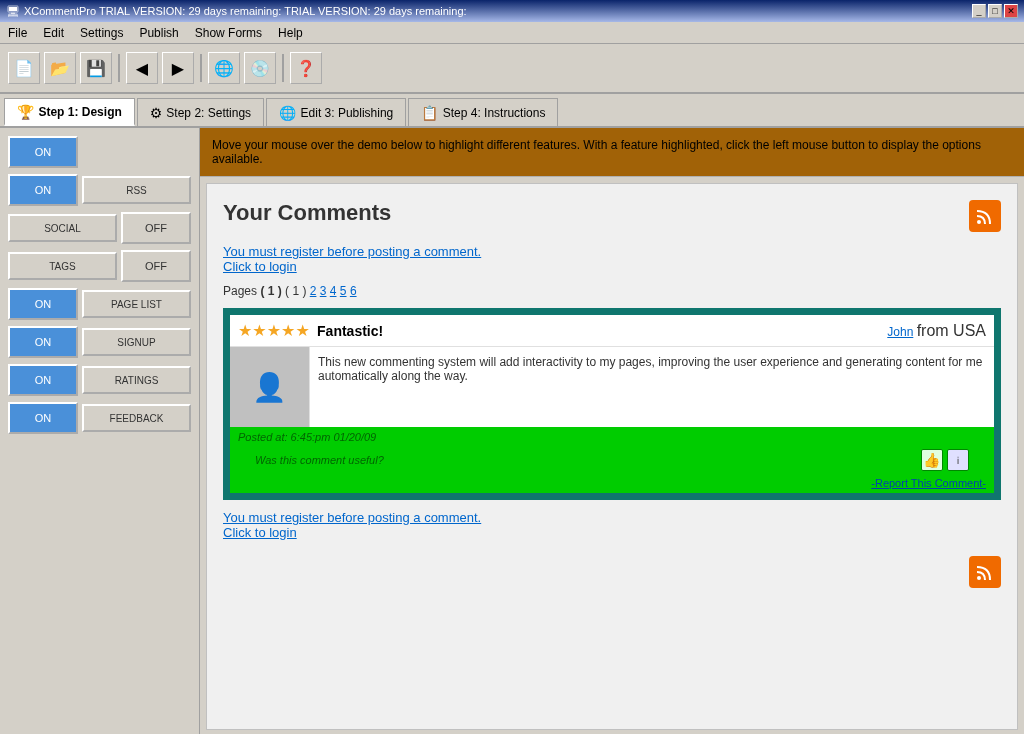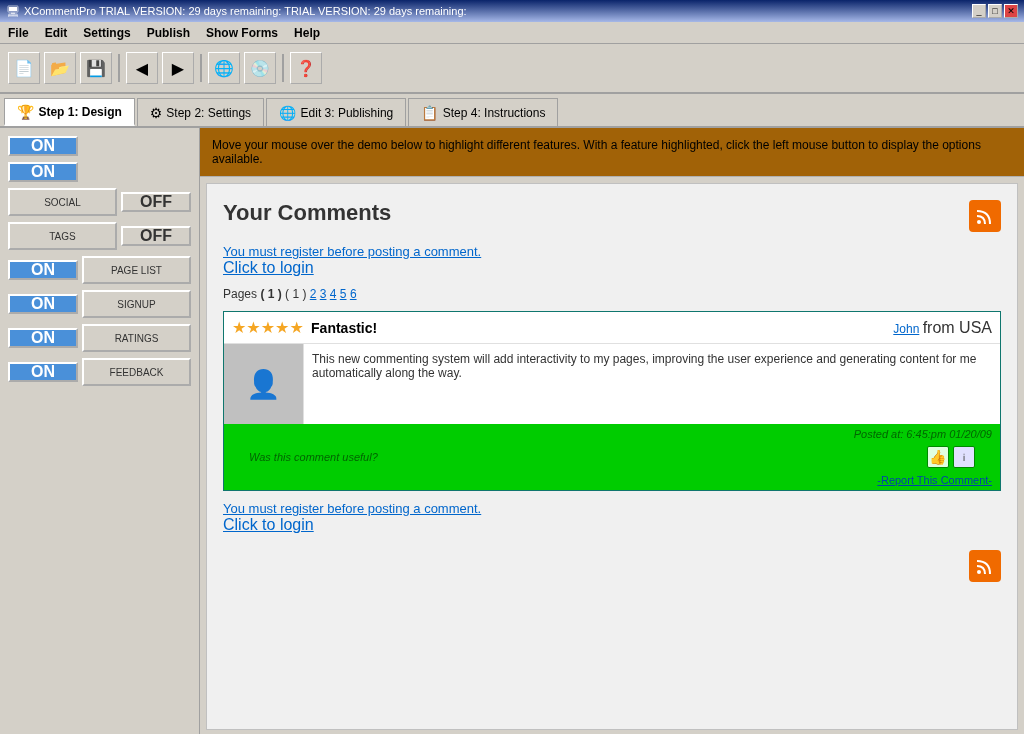--- a/index.html
+++ b/index.html
@@ -28,21 +28,20 @@
 
     
     #menu-bar {
       background: #d4d0c8;
       border-bottom: 1px solid #a0a0a0;
       padding: 2px 4px;
       display: flex;
       gap: 8px;
       align-items: center;
       height: 22px;
-      font-weight: bold;
     }
     .menu-item {
       font-size: 12px;
       cursor: pointer;
       padding: 1px 4px;
       color: #000;
     }
 
     
     #toolbar {
@@ -108,23 +107,23 @@
       flex-direction: column;
       gap: 6px;
       flex-shrink: 0;
     }
     .sidebar-row {
       display: flex;
       gap: 4px;
       align-items: center;
     }
     .toggle-btn {
-      width: 70px; height: 20px;
-      font-size: 16px;
-      font-weight: bold;
+      width: 70px; height: 32px;
+      font-size: 11px;
+      font-weight: normal;
       cursor: pointer;
       border: 2px outset #fff;
       display: flex; align-items: center; justify-content: center;
     }
     .toggle-on { background: #4a90d9; color: white; }
     .toggle-off { background: #d4d0c8; color: #333; }
     .label-btn {
       flex: 1; height: 28px;
       font-size: 10px;
       cursor: pointer;
@@ -187,38 +186,38 @@
       color: #0066cc;
       text-decoration: underline;
       display: block;
       font-size: 13px;
       cursor: pointer;
     }
     .click-login {
       color: #0066cc;
       text-decoration: underline;
       display: block;
-      font-size: 16px;
+      font-size: 13px;
       cursor: pointer;
       margin-bottom: 10px;
     }
     .pages-row {
       font-size: 12px;
       color: #333;
       margin-bottom: 10px;
     }
     .pages-row a {
       color: #0066cc;
       text-decoration: underline;
       cursor: pointer;
     }
 
     
     .comment-block {
-      border: 1px solid #0f766e;
+      border: 7px solid #0f766e;
       margin-bottom: 10px;
       background: white;
     }
     .comment-header {
       padding: 6px 8px;
       display: flex;
       align-items: center;
       justify-content: space-between;
     }
     .stars { color: #f5a623; font-size: 16px; }
@@ -241,21 +240,20 @@
       font-size: 12px;
       color: #333;
       flex: 1;
     }
     .comment-footer {
       background: #00cc00;
       padding: 4px 8px;
       font-size: 11px;
       color: #006600;
       font-style: italic;
-      text-align: right;
     }
     .comment-footer-row2 {
       background: #00cc00;
       padding: 2px 25px 4px;
       display: flex;
       align-items: center;
       justify-content: space-between;
     }
     .useful-text { color: #006600; font-size: 11px; font-style: italic; }
     .thumb-btns { display: flex; gap: 4px; }
@@ -343,20 +341,21 @@
 </div>
 
 <div id="main">
 
   <div id="sidebar">
     <div class="sidebar-row">
       <div class="toggle-btn toggle-on">ON</div>
     </div>
     <div class="sidebar-row">
       <div class="toggle-btn toggle-on">ON</div>
+      <div class="label-btn">RSS</div>
     </div>
     <div class="sidebar-row">
       <div class="label-btn">SOCIAL</div>
       <div class="toggle-btn toggle-off">OFF</div>
     </div>
     <div class="sidebar-row">
       <div class="label-btn">TAGS</div>
       <div class="toggle-btn toggle-off">OFF</div>
     </div>
     <div class="sidebar-row">

